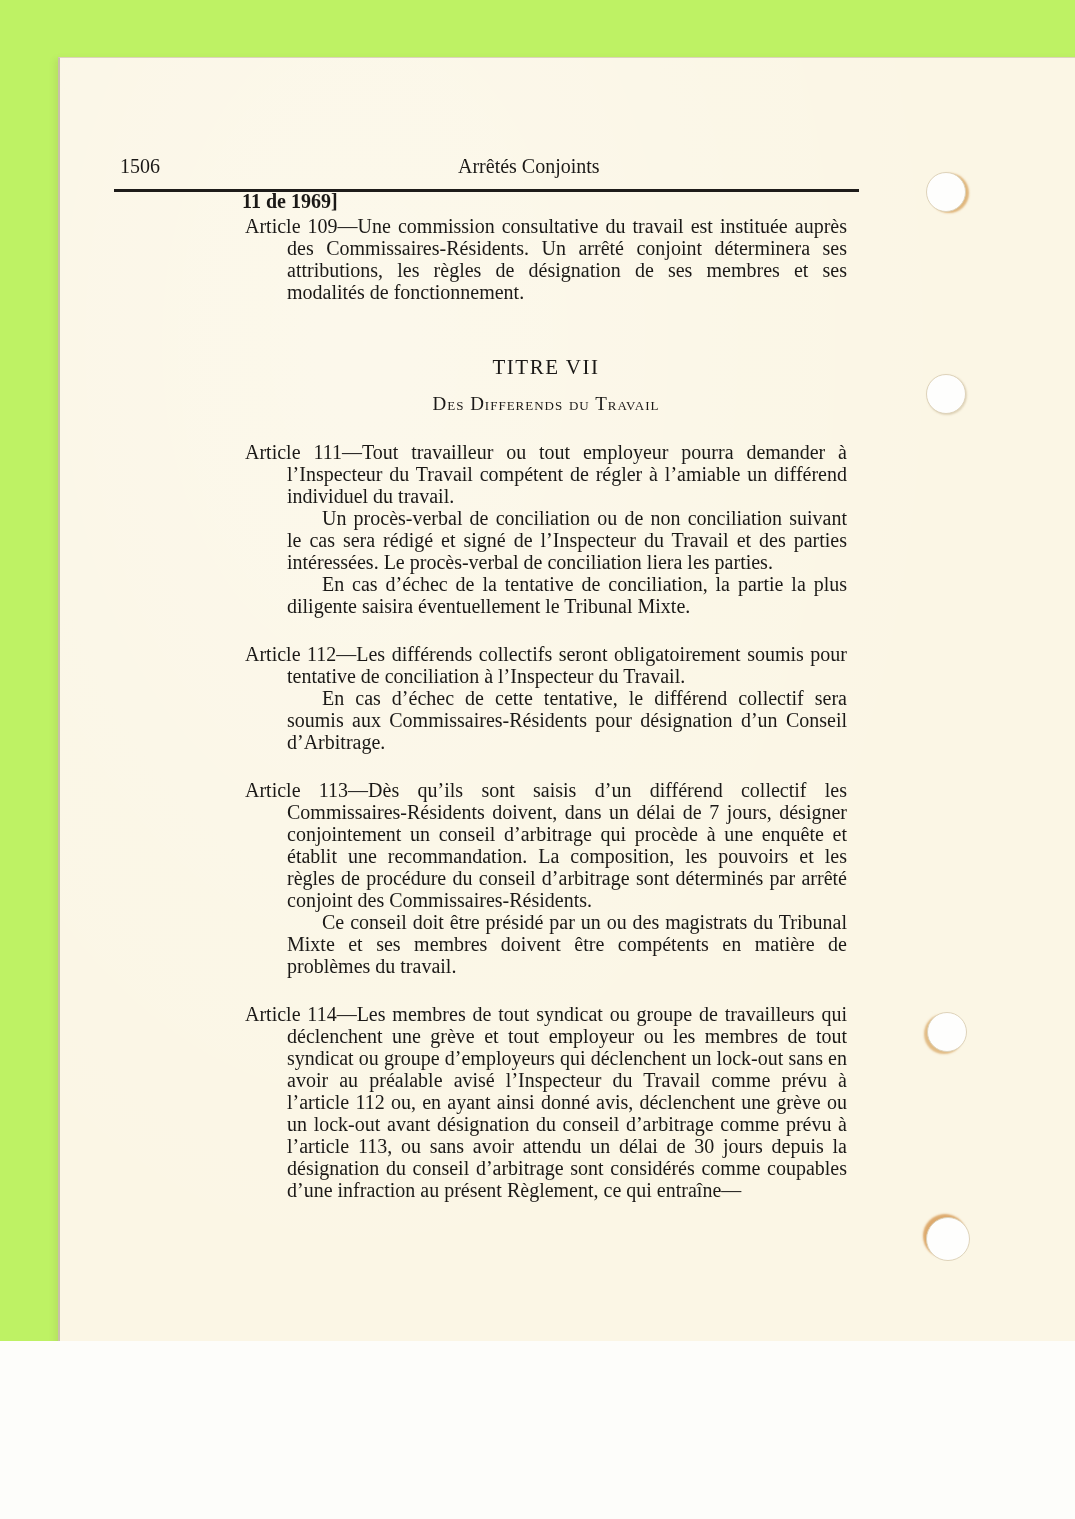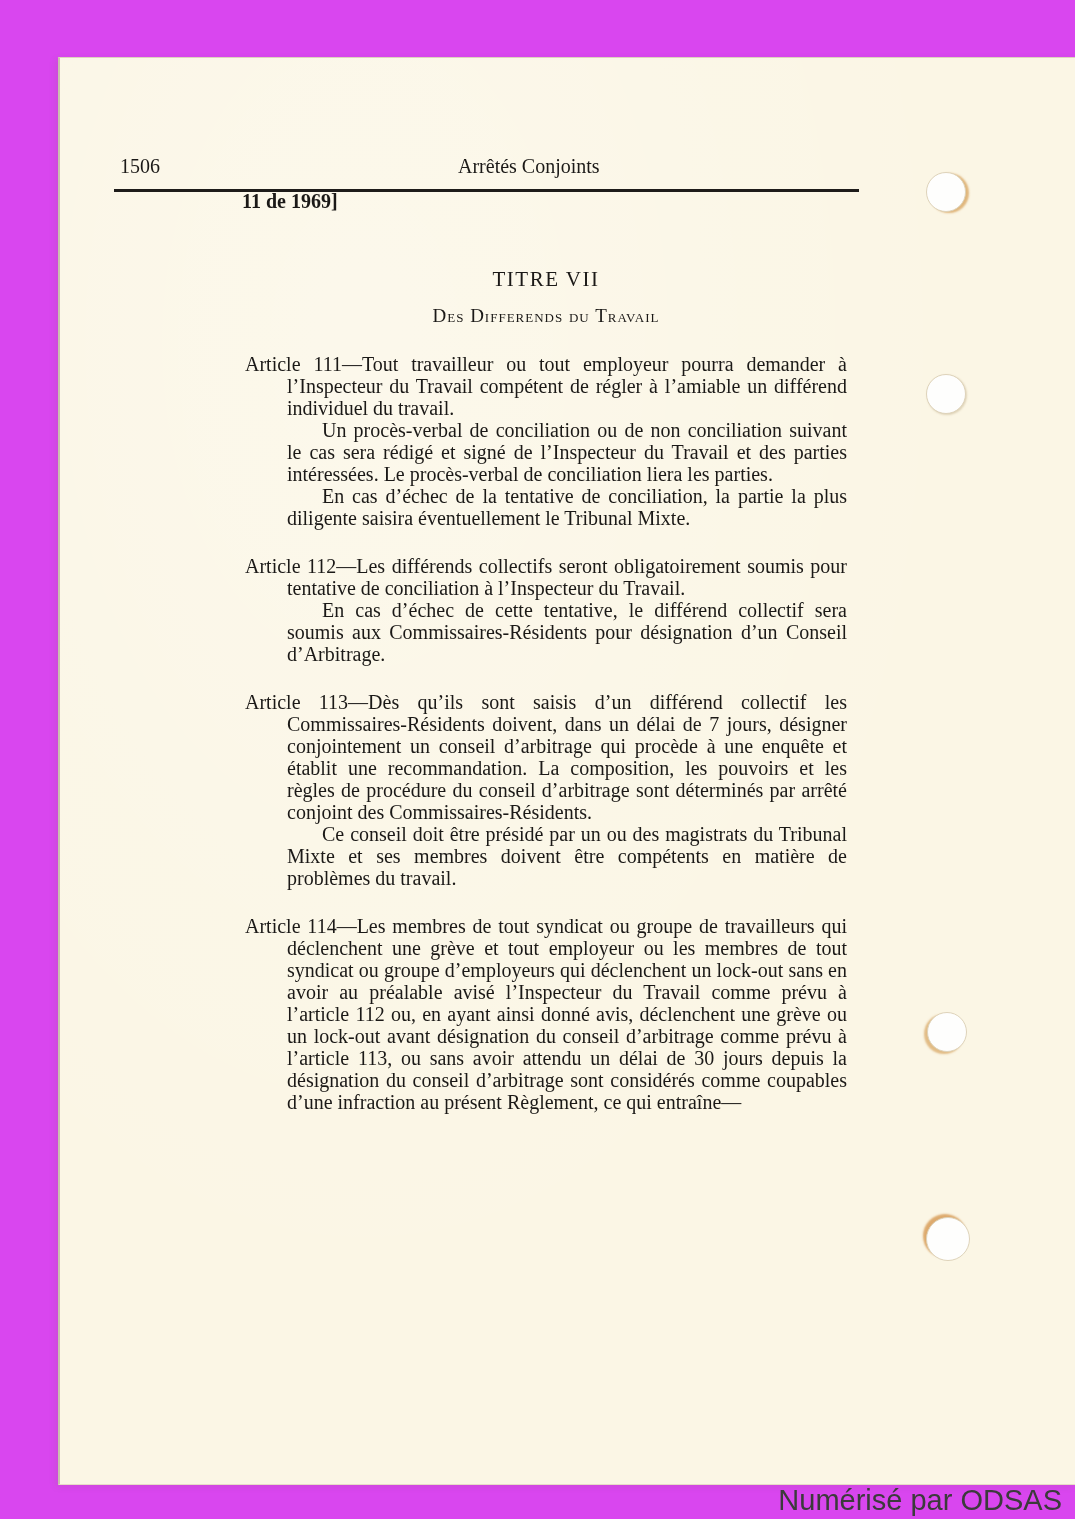--- a/index.html
+++ b/index.html
@@ -4,22 +4,22 @@
 <style>
   html, body {
     margin: 0;
     padding: 0;
     background: #fdfdfa;
     font-family: "Liberation Serif", serif;
   }
   .canvas {
     position: relative;
     width: 1075px;
-    height: 1519px;
-    background: #d946ef;
+    height: 1341px;
+    background: #bef264;
     overflow: hidden;
   }
   .page {
     position: absolute;
     left: 58px;
     top: 57px;
     width: 1017px;
     height: 1426px;
     background:
       radial-gradient(ellipse at 30% 20%, rgba(255,255,255,0.25), rgba(0,0,0,0) 60%),
@@ -138,20 +138,21 @@
     <div class="header-row">
       <span class="page-number">1506</span>
       <span class="issue-ref">11 de 1969]</span>
       <span class="journal-title">Arrêtés Conjoints</span>
     </div>
 
     <div class="header-rule"></div>
 
     <div class="content">
 
+      <p class="art first">Article 109—Une commission consultative du travail est instituée auprès des Commissaires-Résidents. Un arrêté conjoint déterminera ses attributions, les règles de désignation de ses membres et ses modalités de fonctionnement.</p>
 
       <div class="title-block">
         <div class="section-title">TITRE VII</div>
         <div class="section-subtitle">Des Differends du Travail</div>
       </div>
 
 
       <p class="art">Article 111—Tout travailleur ou tout employeur pourra demander à l’Inspecteur du Travail compétent de régler à l’amiable un différend individuel du travail.</p>
       <p class="sub">Un procès-verbal de conciliation ou de non conciliation suivant le cas sera rédigé et signé de l’Inspecteur du Travail et des parties intéressées. Le procès-verbal de conciliation liera les parties.</p>
       <p class="sub">En cas d’échec de la tentative de conciliation, la partie la plus diligente saisira éventuellement le Tribunal Mixte.</p>

